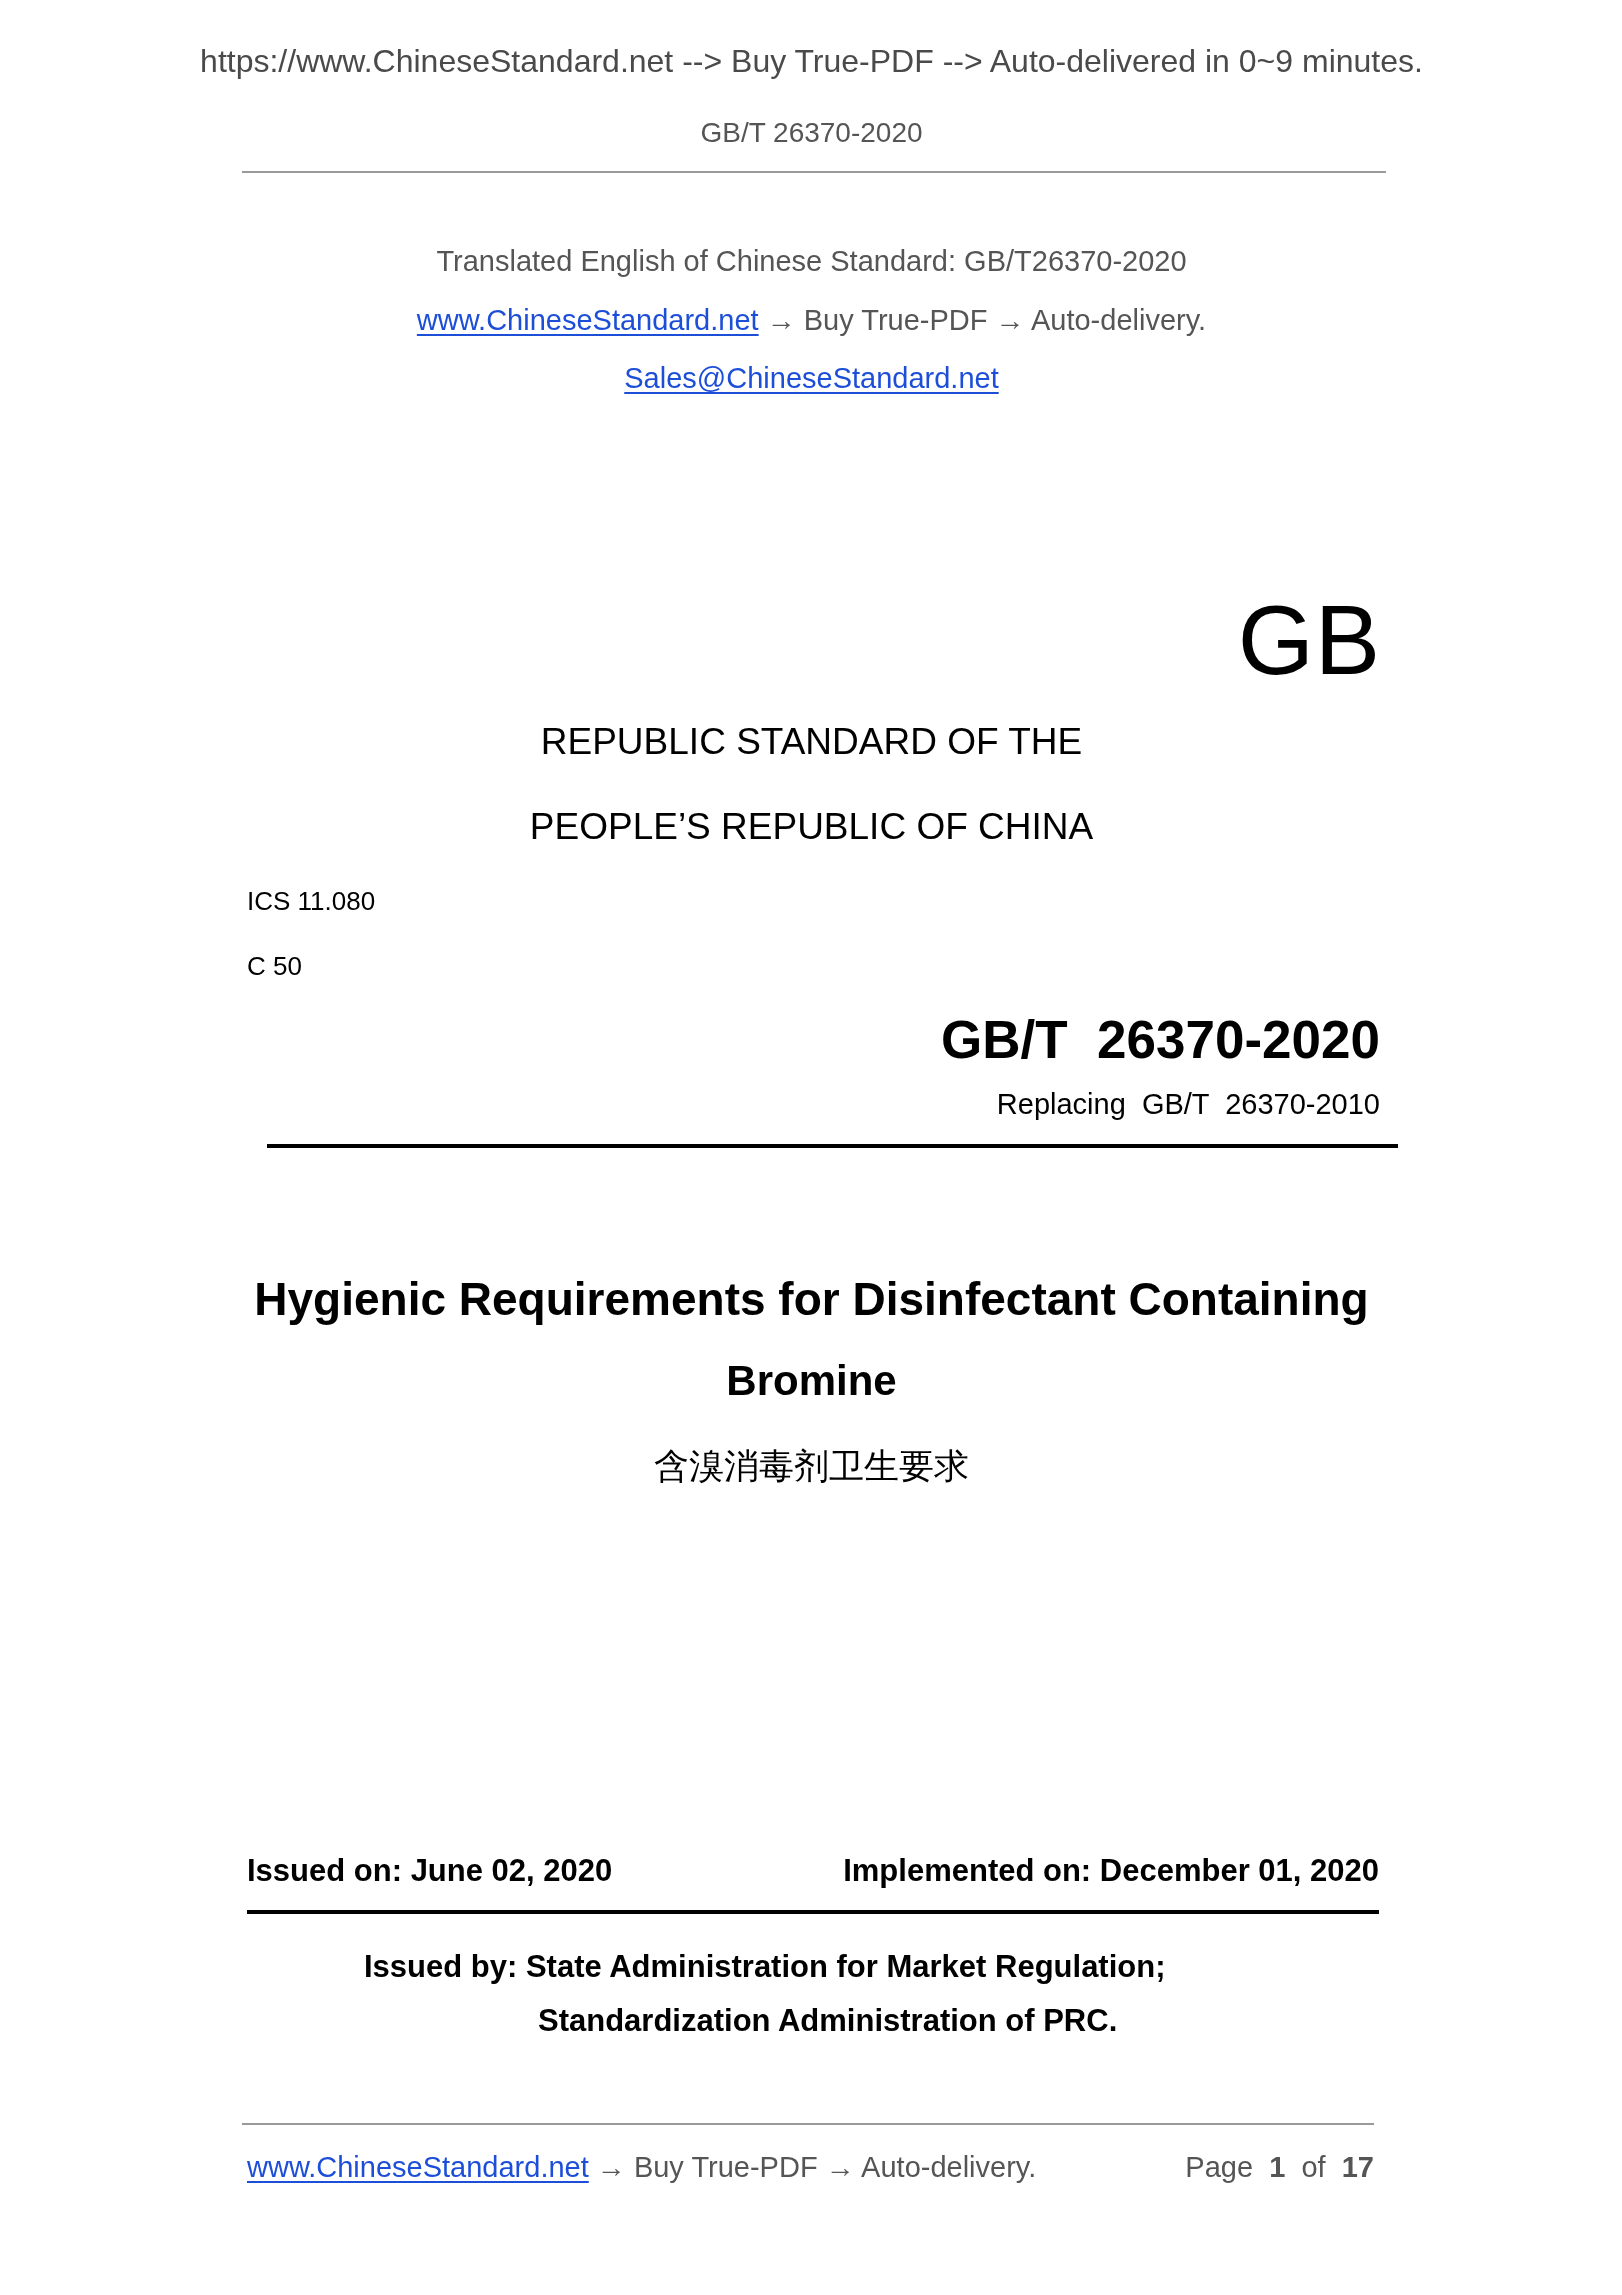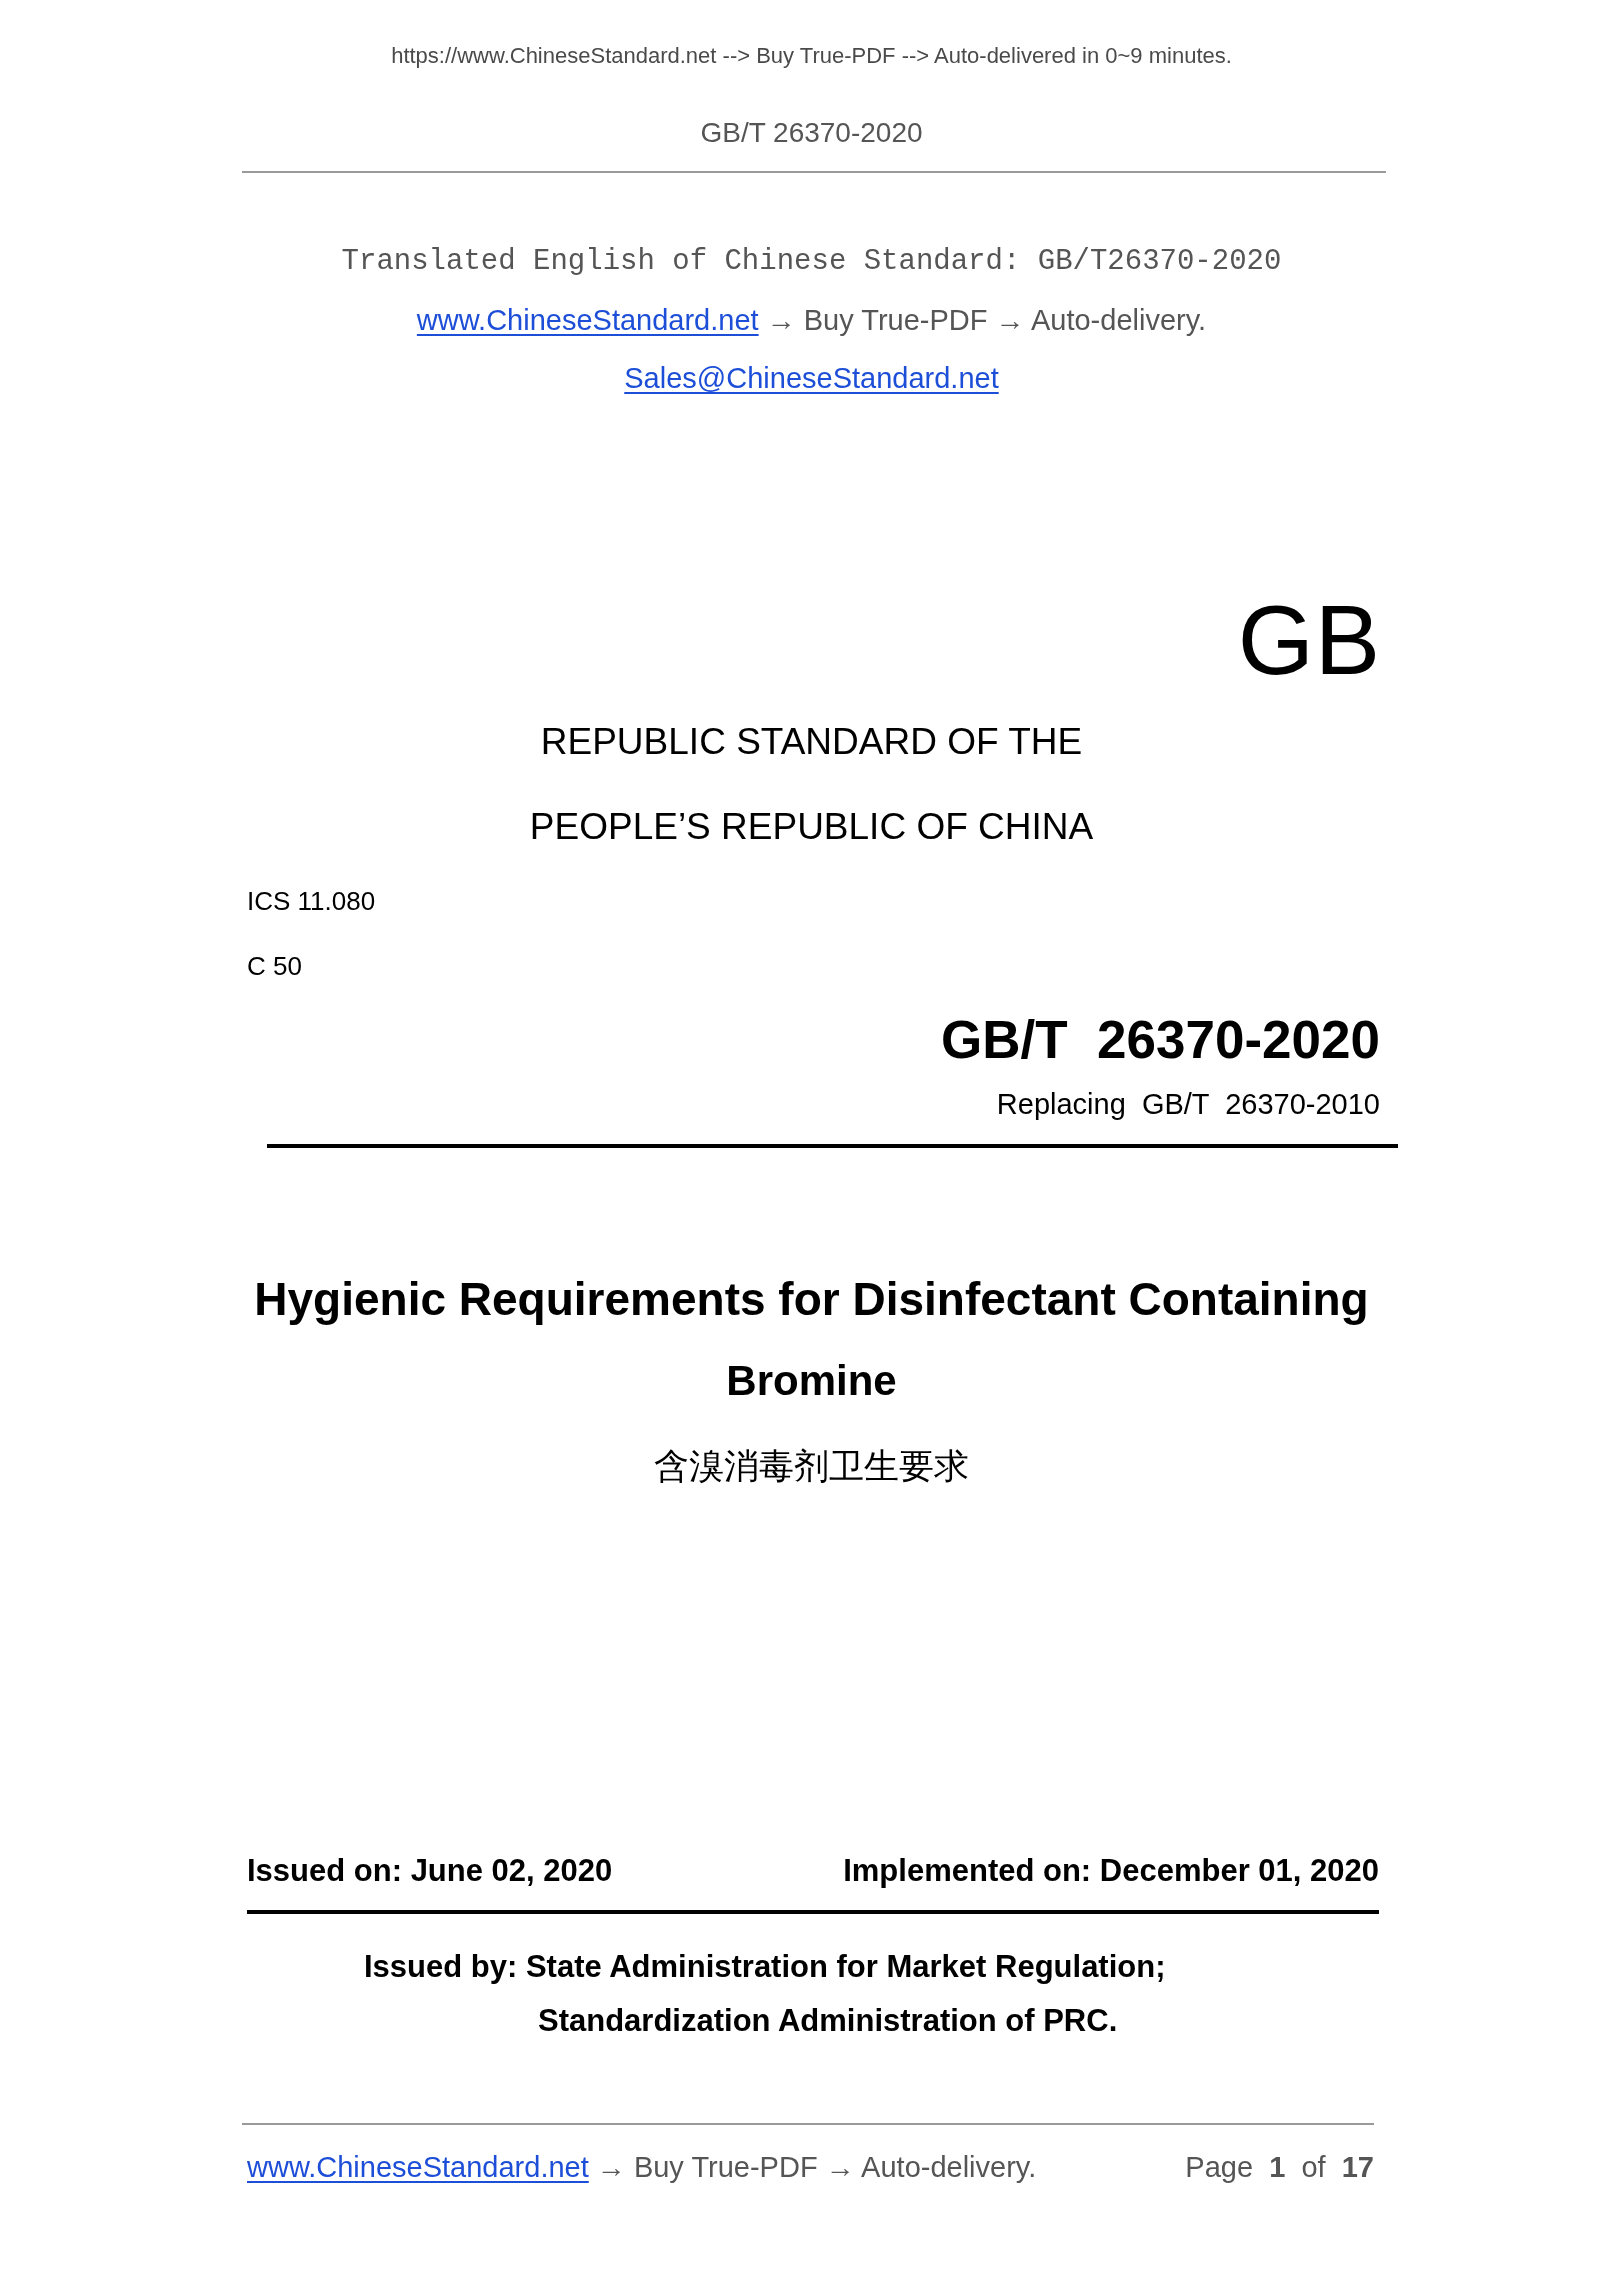--- a/index.html
+++ b/index.html
@@ -11,25 +11,25 @@
     width: 1623px;
     height: 2295px;
     position: relative;
     font-family: "Liberation Sans", sans-serif;
     color: #000;
     overflow: hidden;
   }
   .abs { position: absolute; }
   .center-x { left: 0; width: 1623px; text-align: center; }
 
-  .top-url { top: 43px; font-size: 22px; color: #4a4a4a; }
+  .top-url { top: 43px; font-size: 32px; color: #4a4a4a; }
   .top-code { top: 117px; font-size: 28px; color: #555; }
   .top-rule { top: 171px; left: 242px; width: 1144px; height: 1.7px; background: #9a9a9a; }
 
-  .trans { top: 245px; font-size: 29px; color: #555; font-family: Liberation Mono, monospace; }
+  .trans { top: 245px; font-size: 29px; color: #555; }
   .promo { top: 304px; font-size: 29px; color: #555; }
   .sales { top: 362px; font-size: 29px; color: #555; }
   a.u { color: #1d4ed8; text-decoration: underline; text-decoration-thickness: 1.7px; text-underline-offset: 4.2px; }
 
   .gb-logo { top: 584px; right: 242px; font-size: 98px; font-weight: normal; letter-spacing: 0.8px; }
 
   .nat1 { top: 721px; font-size: 37px; }
   .nat2 { top: 806px; font-size: 37px; }
 
   .ics { top: 886px; left: 247px; font-size: 26px; }

